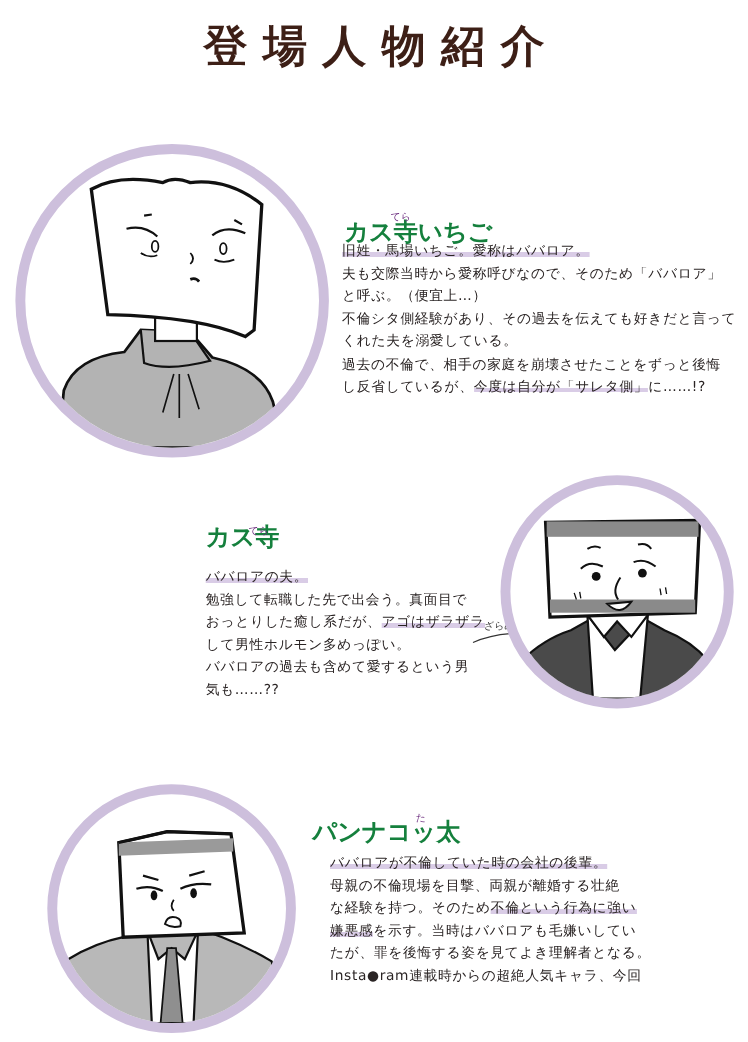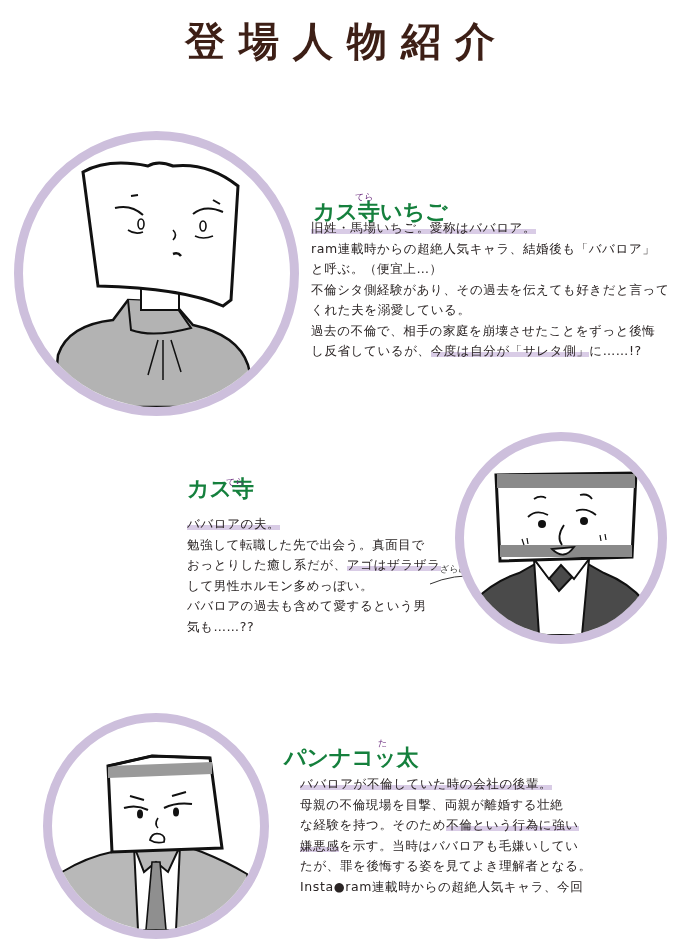--- a/index.html
+++ b/index.html
@@ -64,21 +64,21 @@
   </svg>
 </div>
 
 <div class="name" style="left:313px; top:201px;">
   <span>カス寺いちご</span>
 </div>
 <div class="ruby" style="left:355px; top:191px;">てら</div>
 
 <div class="desc" style="left:311px; top:218px;">
   <p><span class="hl">旧姓・馬場いちご。愛称はババロア。</span></p>
-  <p>ram連載時からの超絶人気キャラ、結婚後も「ババロア」</p>
+  <p>夫も交際当時から愛称呼びなので、そのため「ババロア」</p>
   <p>と呼ぶ。（便宜上…）</p>
   <p>不倫シタ側経験があり、その過去を伝えても好きだと言って</p>
   <p>くれた夫を溺愛している。</p>
   <p>過去の不倫で、相手の家庭を崩壊させたことをずっと後悔</p>
   <p><span>し反省しているが、</span><span class="hl">今度は自分が「サレタ側」</span><span>に……!?</span></p>
 </div>
 
 <div class="name" style="left:187px; top:478px;">
   <span>カス寺</span>
 </div>

